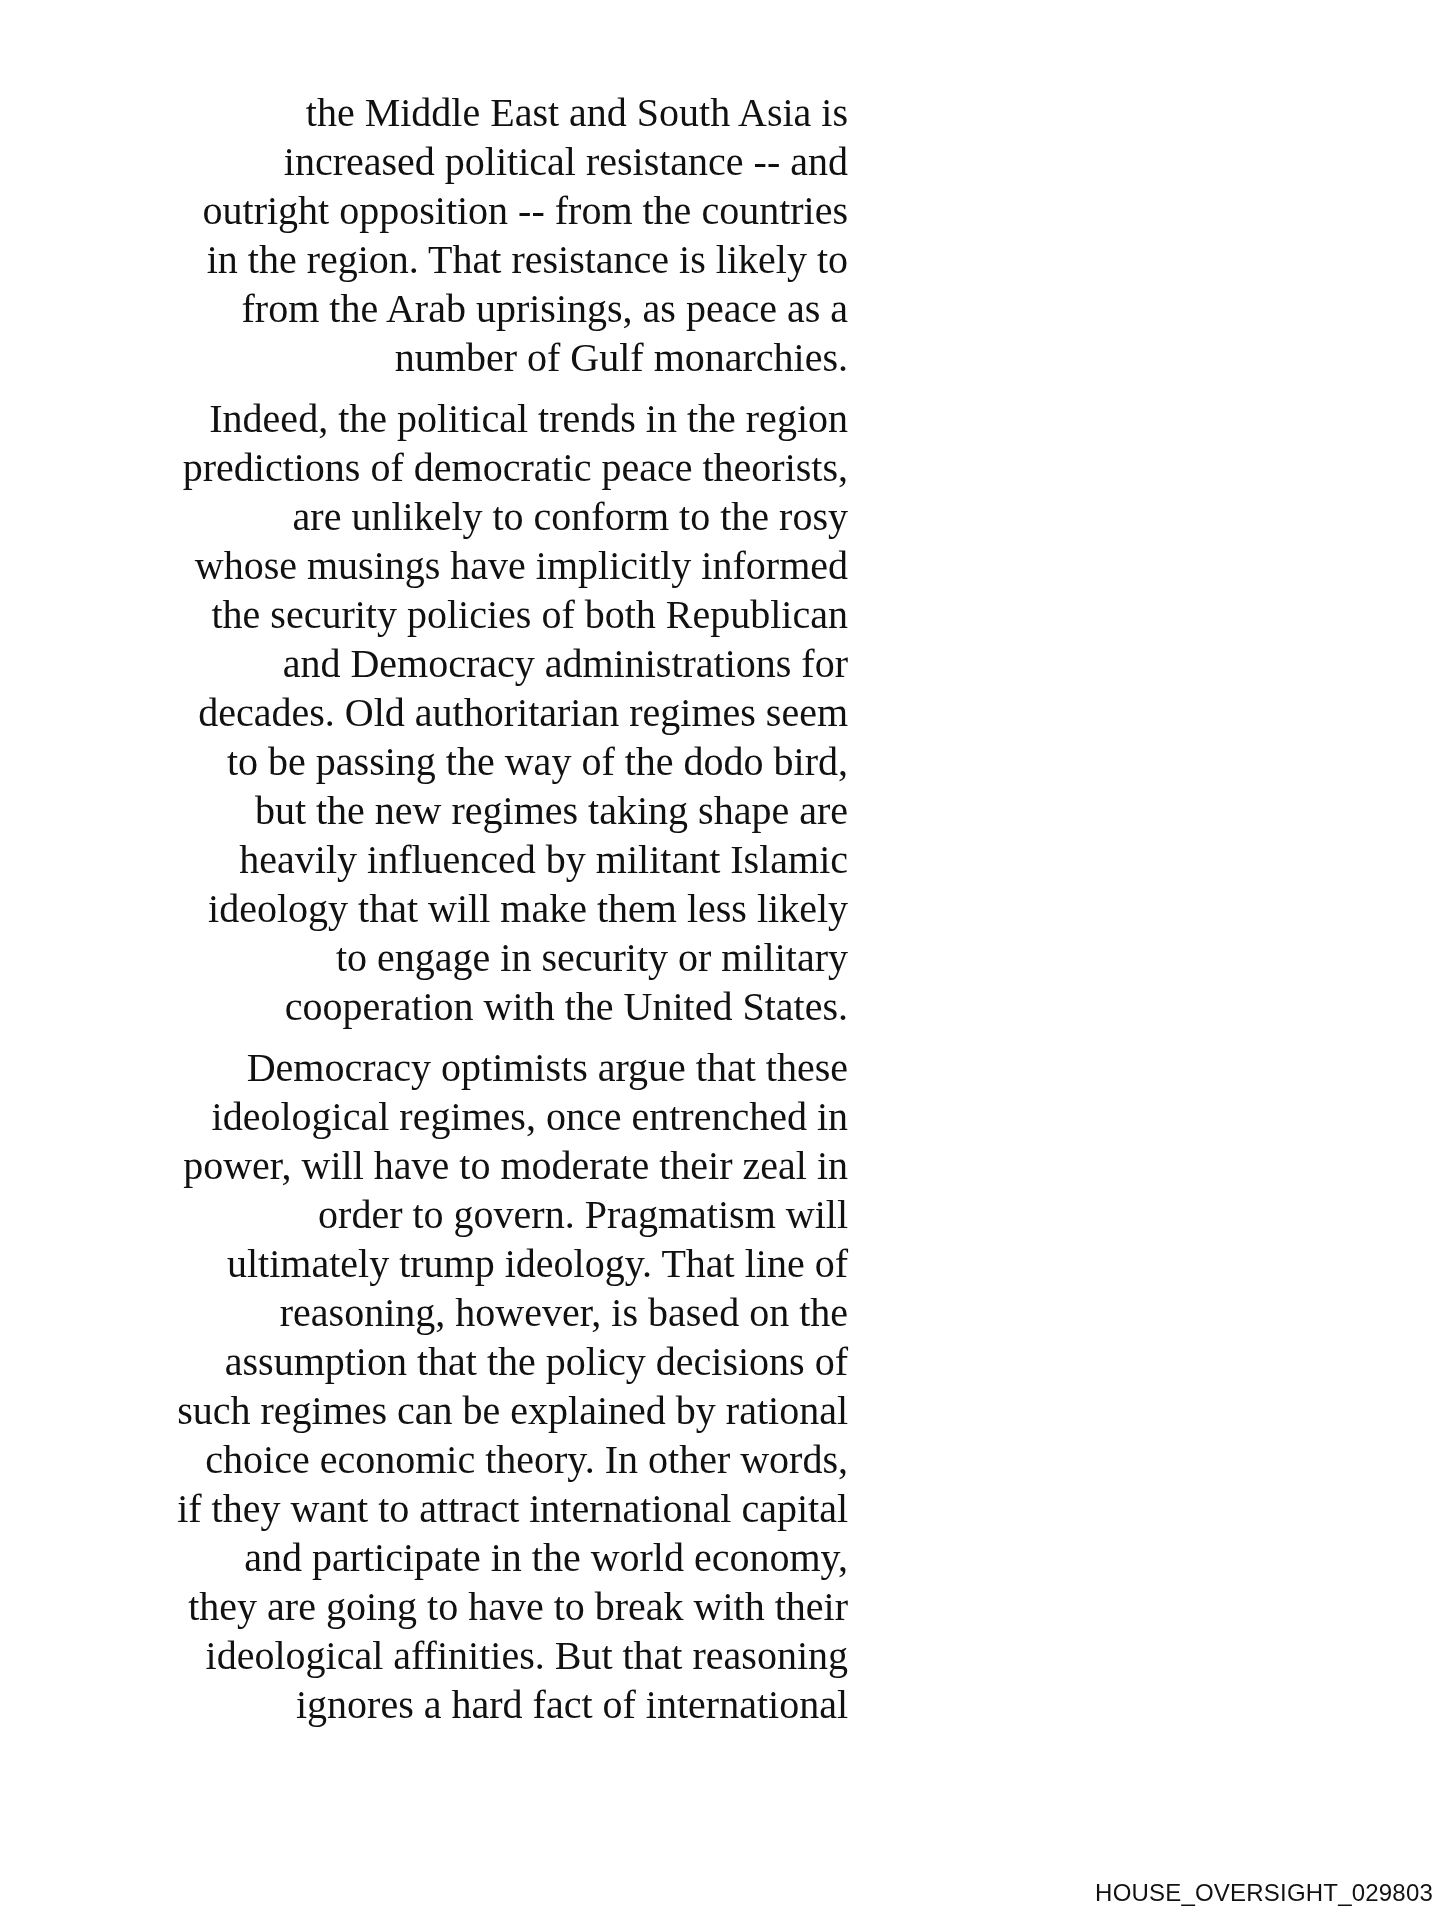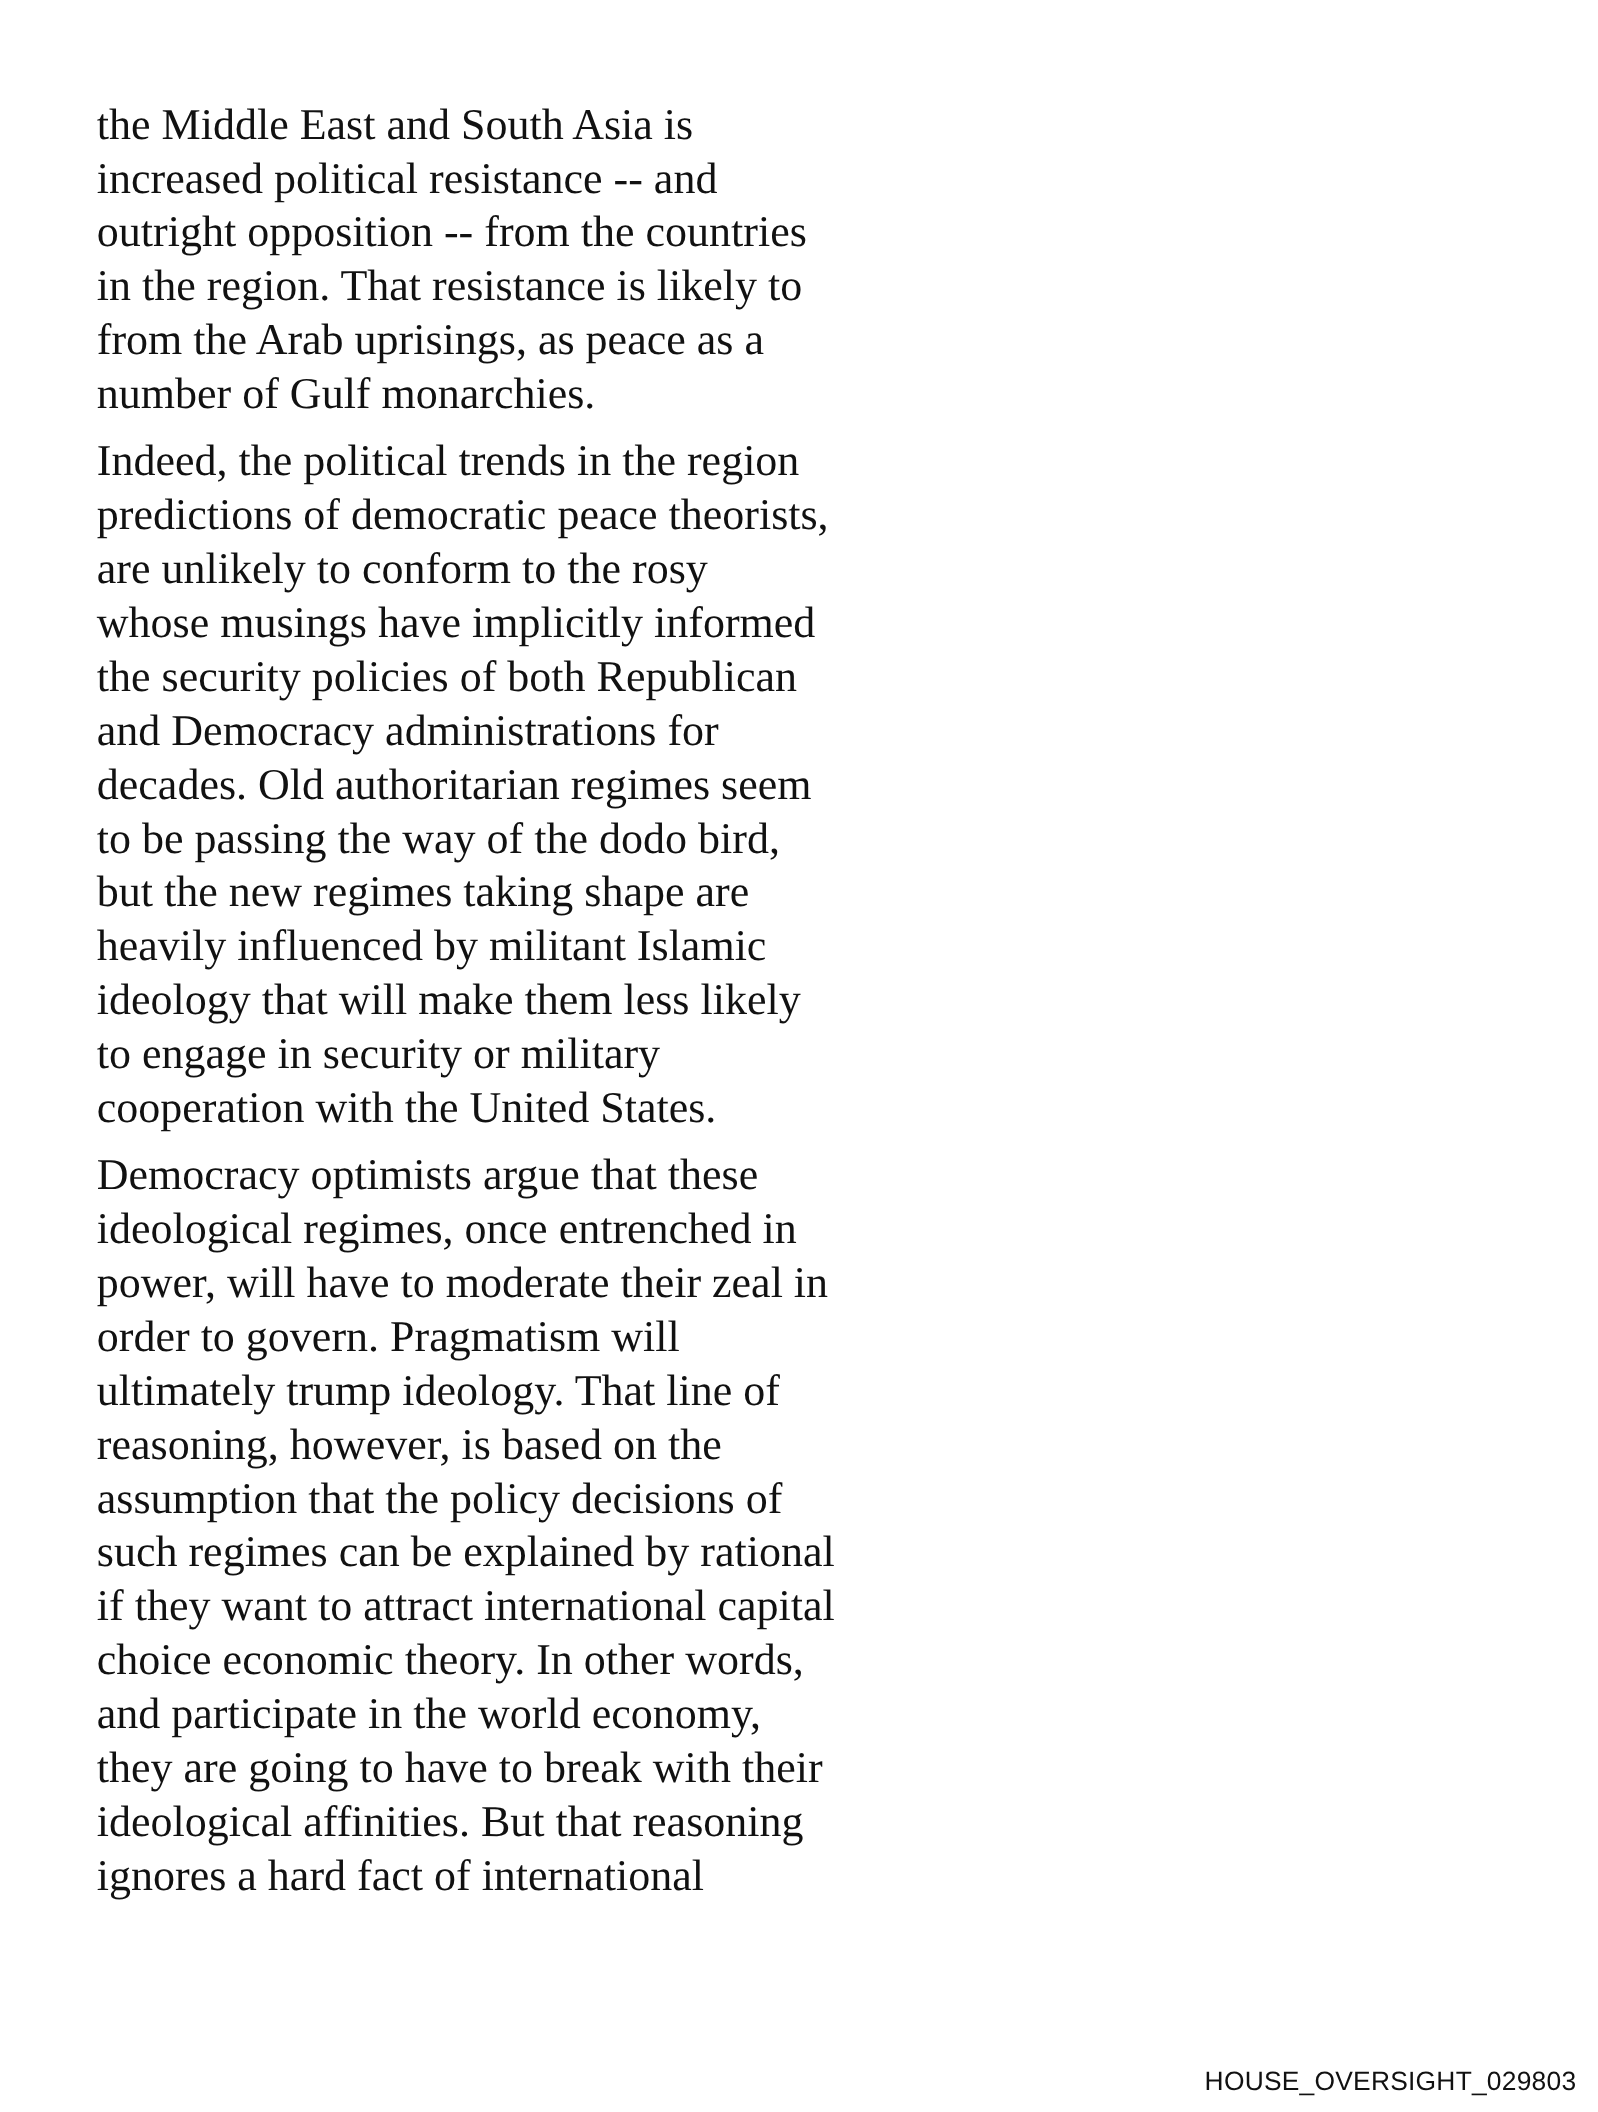--- a/index.html
+++ b/index.html
@@ -12,20 +12,21 @@
       height: 1920px;
       position: relative;
       overflow: hidden;
     }
     .page {
       position: absolute;
       left: 0; top: 0;
       width: 1453px;
       height: 1920px;
       background: #ffffff;
+      text-align: right;
     }
     .body-text {
       position: absolute;
       left: 88px;
       top: 88px;
       width: 760px;
       font-family: "Liberation Serif", serif;
       font-size: 40px;
       line-height: 49px;
       color: #111111;
@@ -78,22 +79,22 @@
     </p>
     <p class="paragraph">
       <span class="line">Democracy optimists argue that these</span>
       <span class="line">ideological regimes, once entrenched in</span>
       <span class="line">power, will have to moderate their zeal in</span>
       <span class="line">order to govern. Pragmatism will</span>
       <span class="line">ultimately trump ideology. That line of</span>
       <span class="line">reasoning, however, is based on the</span>
       <span class="line">assumption that the policy decisions of</span>
       <span class="line">such regimes can be explained by rational</span>
+      <span class="line">choice economic theory. In other words,</span>
       <span class="line">if they want to attract international capital</span>
-      <span class="line">choice economic theory. In other words,</span>
       <span class="line">and participate in the world economy,</span>
       <span class="line">they are going to have to break with their</span>
       <span class="line">ideological affinities. But that reasoning</span>
       <span class="line">ignores a hard fact of international</span>
     </p>
   </div>
 
   <div class="footer-id">HOUSE_OVERSIGHT_029803</div>
 </div>
 

